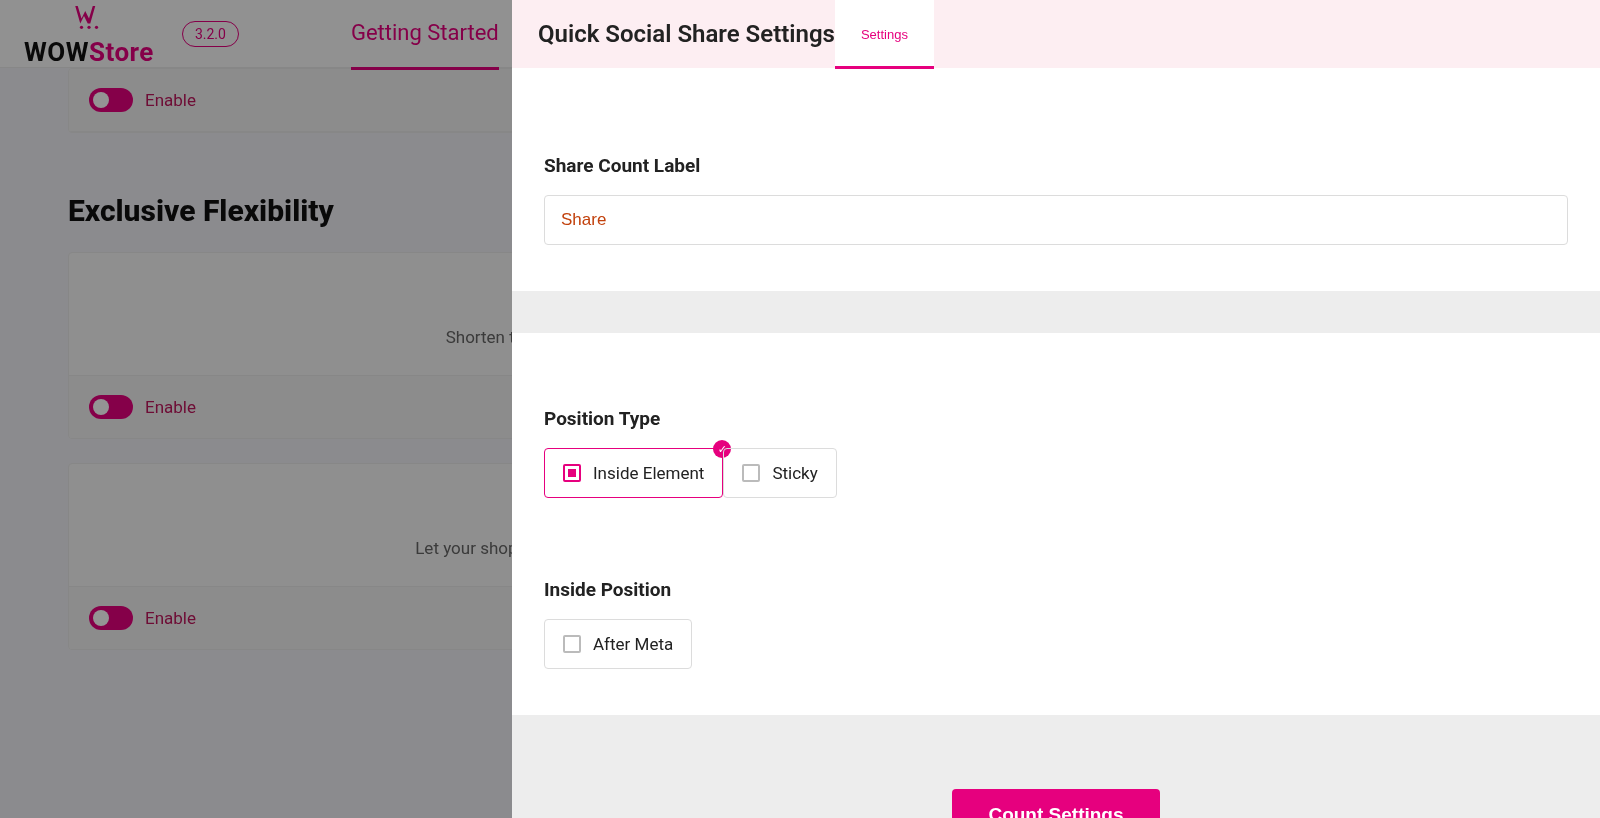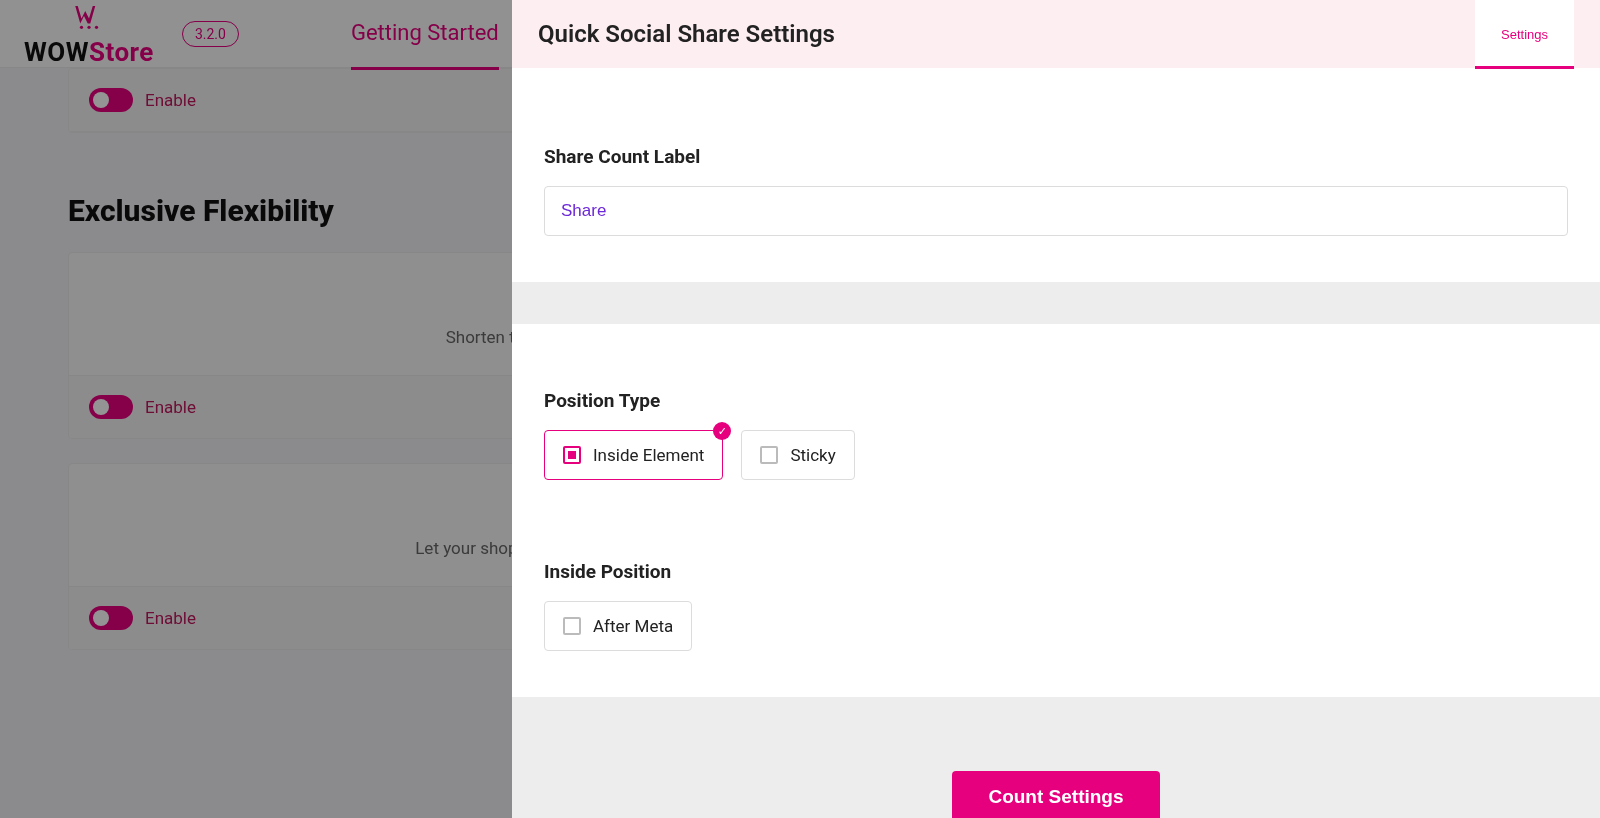--- a/index.html
+++ b/index.html
@@ -31,34 +31,34 @@
 .bg-link svg { width: 16px; height: 16px; }
 .bg-gear { width: 34px; height: 34px; }
 .bg-section-title { font-size: 30px; font-weight: 800; color: #111; margin-top: 60px; }
 .bg-card-top-footer { border-top: none; border-bottom: 1px solid #e8e8e8; }
 
 
 .overlay { position: absolute; inset: 0; background: rgba(0,0,0,.42); }
 
 
 .panel { position: absolute; top: 0; right: 0; bottom: 0; width: 1088px; background: #ededed; display: flex; flex-direction: column; }
-.panel-header { background: #fdeef2; height: 68px; display: flex; align-items: center; justify-content: space-between; padding: 0 26px; }
+.panel-header { background: #fdeef2; height: 68px; display: flex; align-items: center; justify-content: flex-start; padding: 0 26px; }
 .panel-title { font-size: 24px; font-weight: 600; color: #222; }
 .panel-tabs { display: flex; align-items: stretch; height: 100%; }
 .panel-tab { background: transparent; height: 100%; display: flex; align-items: center; padding: 0 26px; font-size: 13px; color: #333; border: none; position: relative; }
 .panel-tab.active { background: #fff; color: #e6007e; }
 .panel-tab.active::after { content: ""; position: absolute; left: 0; right: 0; bottom: -1px; height: 3px; background: #e6007e; }
 
 .panel-body { flex: 1; overflow: auto; padding: 0; }
 .section-card { background: #fff; margin: 0 0 42px 0; padding: 0 32px 46px; }
 .field-label { font-size: 19px; font-weight: 700; color: #222; margin: 20px 0 18px; padding-top: 60px; }
-.field-label.first { padding-top: 0; margin-top: 7px; }
-.inputbox { width: 100%; border: 1px solid #dcdcdc; border-radius: 4px; height: 50px; padding: 0 16px; font-size: 17px; color: #6d28d9; }
-
-.radio-row { display: flex; gap: 18px; }
+.field-label.first { padding-top: 0; margin-top: 16px; }
+.inputbox { width: 100%; border: 1px solid #dcdcdc; border-radius: 4px; height: 50px; padding: 0 16px; font-size: 17px; color: #c2410c; }
+
+.radio-row { display: flex; }
 .radio-opt { border: 1px solid #dcdcdc; border-radius: 4px; padding: 14px 18px; display: flex; align-items: center; gap: 12px; font-size: 17px; color: #222; position: relative; cursor: pointer; }
 .radio-opt.selected { border-color: #e6007e; }
 .radio-opt.selected::after { content: "✓"; position: absolute; top: -9px; right: -9px; width: 18px; height: 18px; border-radius: 50%; background: #e6007e; color: #fff; font-size: 11px; display: flex; align-items: center; justify-content: center; }
 .radio-box { width: 18px; height: 18px; border: 2px solid #bbb; border-radius: 2px; position: relative; }
 .radio-opt.selected .radio-box { border-color: #e6007e; }
 .radio-opt.selected .radio-box::after { content: ""; position: absolute; inset: 3px; background: #e6007e; }
 
 .panel-footer { padding: 32px 0 30px; display: flex; justify-content: center; background: #ededed; }
 .save-btn { background: #e6007e; color: #fff; border: none; border-radius: 4px; height: 52px; padding: 0 36px; font-size: 19px; font-weight: 600; cursor: pointer; }
 </style>

